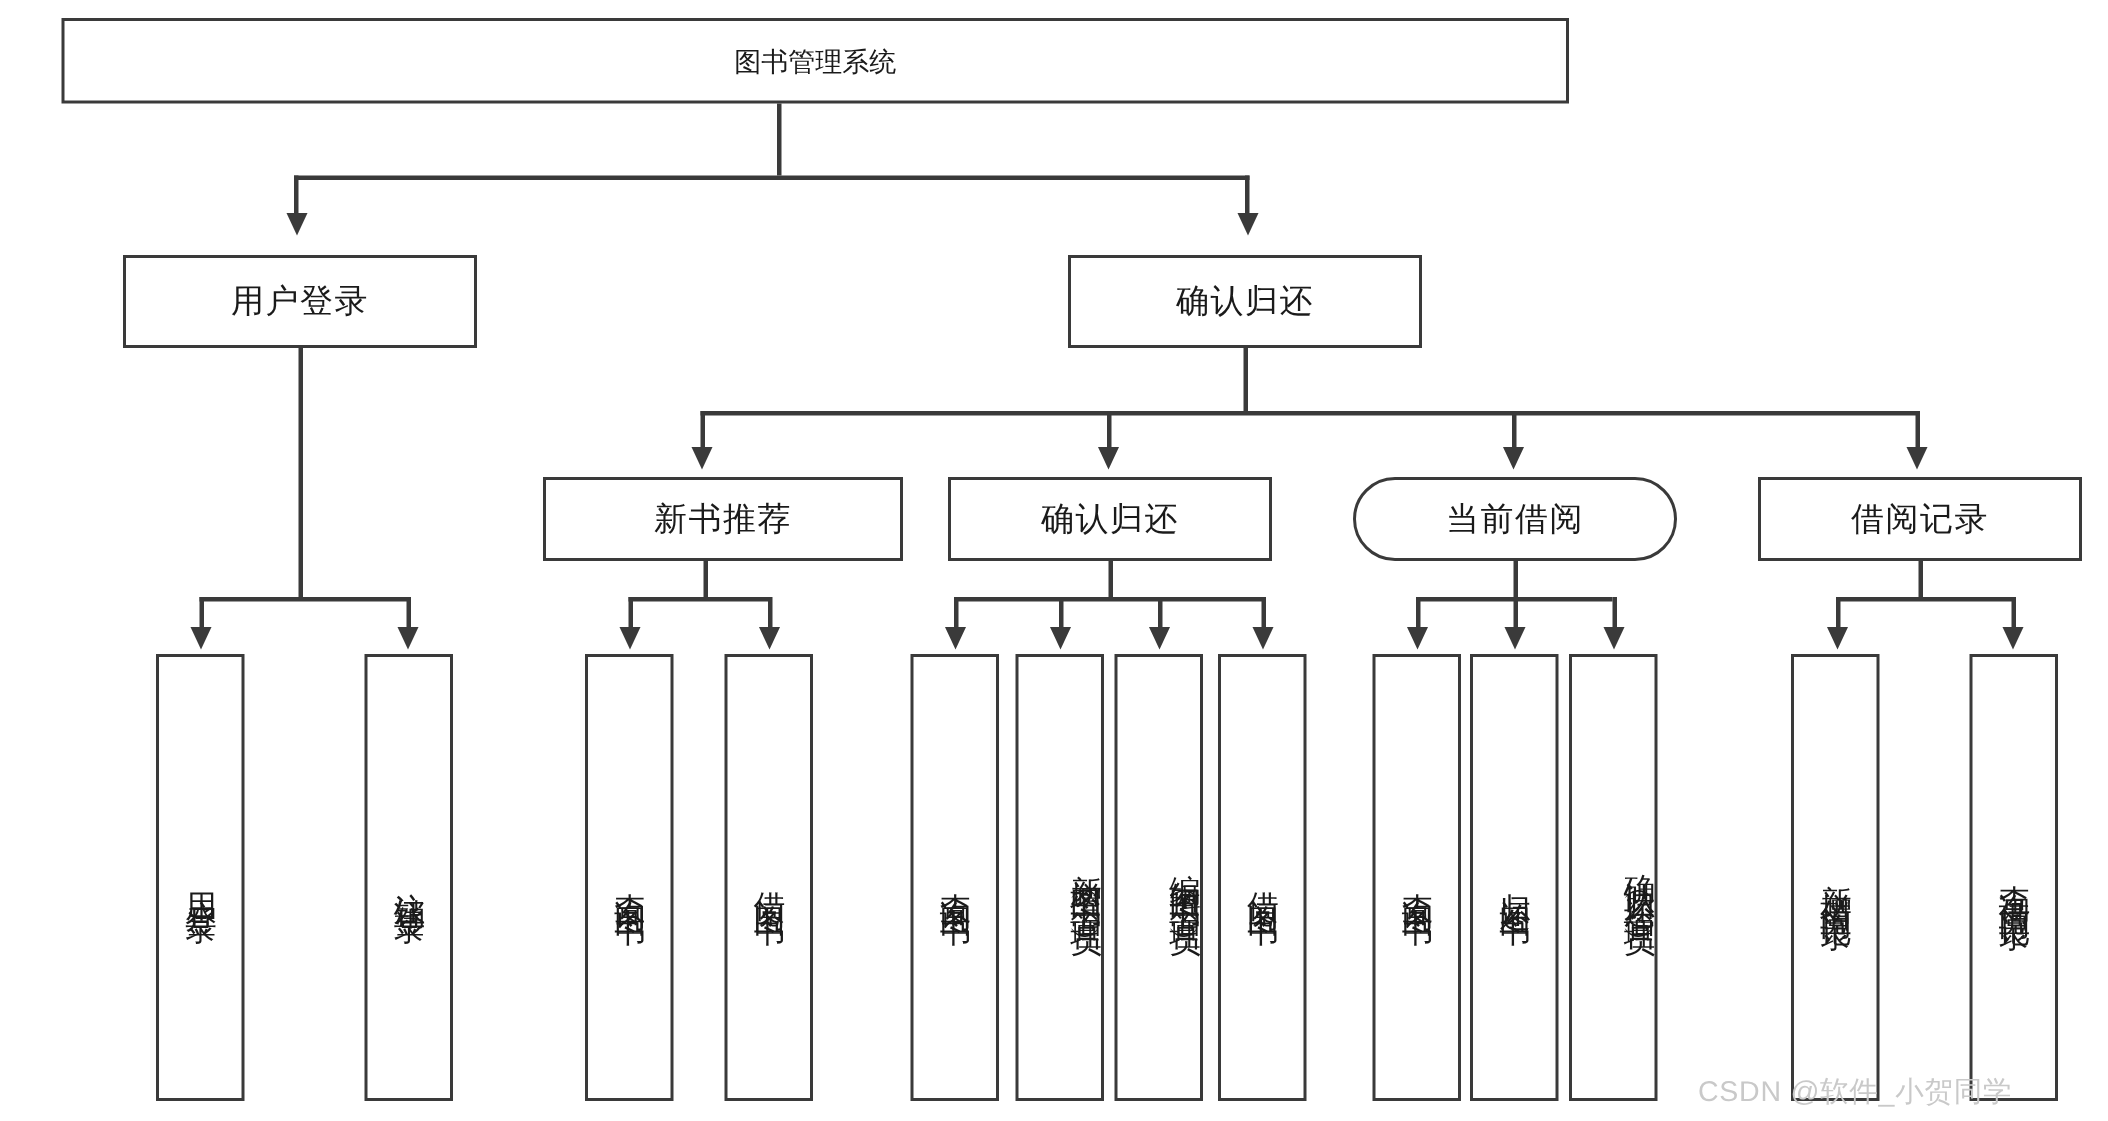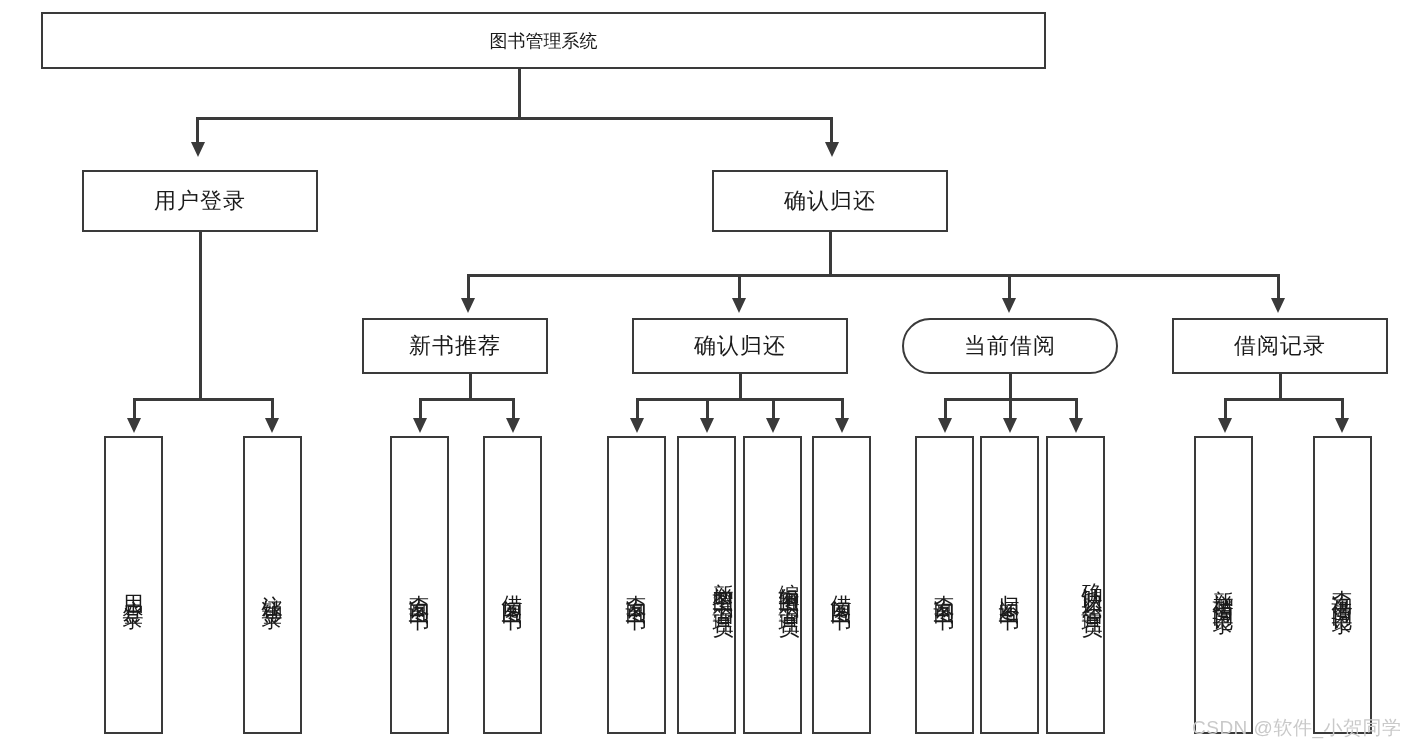--- a/index.html
+++ b/index.html
@@ -50,21 +50,21 @@
   <div class="edge h" style="left:467px;top:274px;width:812px;"></div>
   <div class="edge v" style="left:467px;top:274px;height:28px;"></div>
   <div class="arrow" style="left:461px;top:298px;"></div>
   <div class="edge v" style="left:738px;top:274px;height:28px;"></div>
   <div class="arrow" style="left:732px;top:298px;"></div>
   <div class="edge v" style="left:1008px;top:274px;height:28px;"></div>
   <div class="arrow" style="left:1002px;top:298px;"></div>
   <div class="edge v" style="left:1277px;top:274px;height:28px;"></div>
   <div class="arrow" style="left:1271px;top:298px;"></div>
 
-  <div class="node horiz" style="left:362px;top:318px;width:186px;height:56px;">新书推荐</div>
+  <div class="node horiz" style="left:362px;top:318px;width:240px;height:56px;">新书推荐</div>
   <div class="node horiz" style="left:632px;top:318px;width:216px;height:56px;">确认归还</div>
   <div class="node horiz" style="left:902px;top:318px;width:216px;height:56px;border-radius:28px;">当前借阅</div>
   <div class="node horiz" style="left:1172px;top:318px;width:216px;height:56px;">借阅记录</div>
 
   <div class="edge v" style="left:469px;top:374px;height:24px;"></div>
   <div class="edge h" style="left:419px;top:398px;width:95px;"></div>
   <div class="edge v" style="left:419px;top:398px;height:22px;"></div>
   <div class="arrow" style="left:413px;top:418px;"></div>
   <div class="edge v" style="left:512px;top:398px;height:22px;"></div>
   <div class="arrow" style="left:506px;top:418px;"></div>
@@ -107,15 +107,15 @@
   <div class="node vert topal" style="left:743px;top:436px;width:59px;height:298px;">编辑图书（管理员）</div>
   <div class="node vert" style="left:812px;top:436px;width:59px;height:298px;">借阅图书</div>
 
   <div class="node vert" style="left:915px;top:436px;width:59px;height:298px;">查询图书</div>
   <div class="node vert" style="left:980px;top:436px;width:59px;height:298px;">归还图书</div>
   <div class="node vert topal" style="left:1046px;top:436px;width:59px;height:298px;">确认归还（管理员）</div>
 
   <div class="node vert" style="left:1194px;top:436px;width:59px;height:298px;">新增借阅记录</div>
   <div class="node vert" style="left:1313px;top:436px;width:59px;height:298px;">查询借阅记录</div>
 
-  <div id="watermark" style="left:1192px;top:715px;">CSDN @软件_小贺同学</div>
+  <div id="watermark" style="left:1132px;top:715px;">CSDN @软件_小贺同学</div>
 
 </div>
 
 </body></html>

